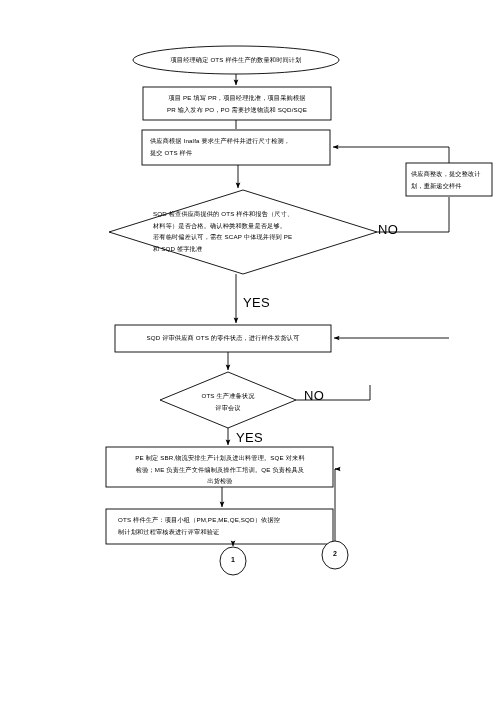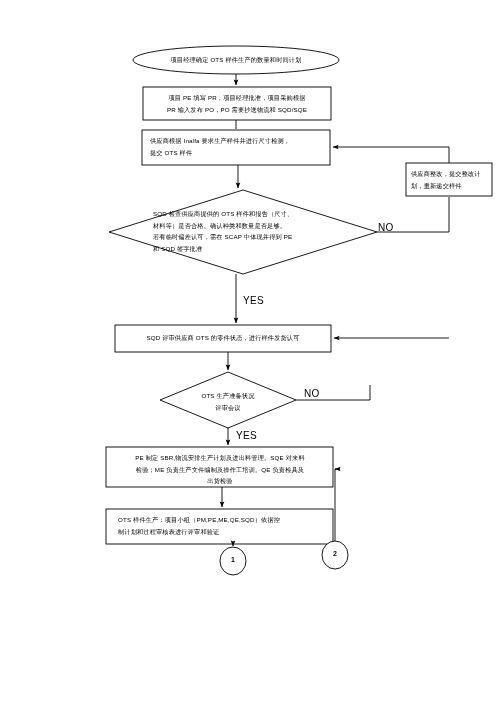--- a/index.html
+++ b/index.html
@@ -34,21 +34,21 @@
     font-family: "Liberation Sans", "DejaVu Sans", sans-serif;
     white-space: pre-line;
     pointer-events: none;
   }
   .node-text.left-align {
     text-align: left;
   }
   .edge-label {
     position: absolute;
     color: #000000;
-    font-size: 10px;
+    font-size: 13px;
     font-family: "Liberation Sans", "DejaVu Sans", sans-serif;
     letter-spacing: 0.3px;
   }
   .conn-num {
     position: absolute;
     color: #000000;
     font-size: 7px;
     font-weight: bold;
     font-family: "Liberation Sans", "DejaVu Sans", sans-serif;
     text-align: center;

